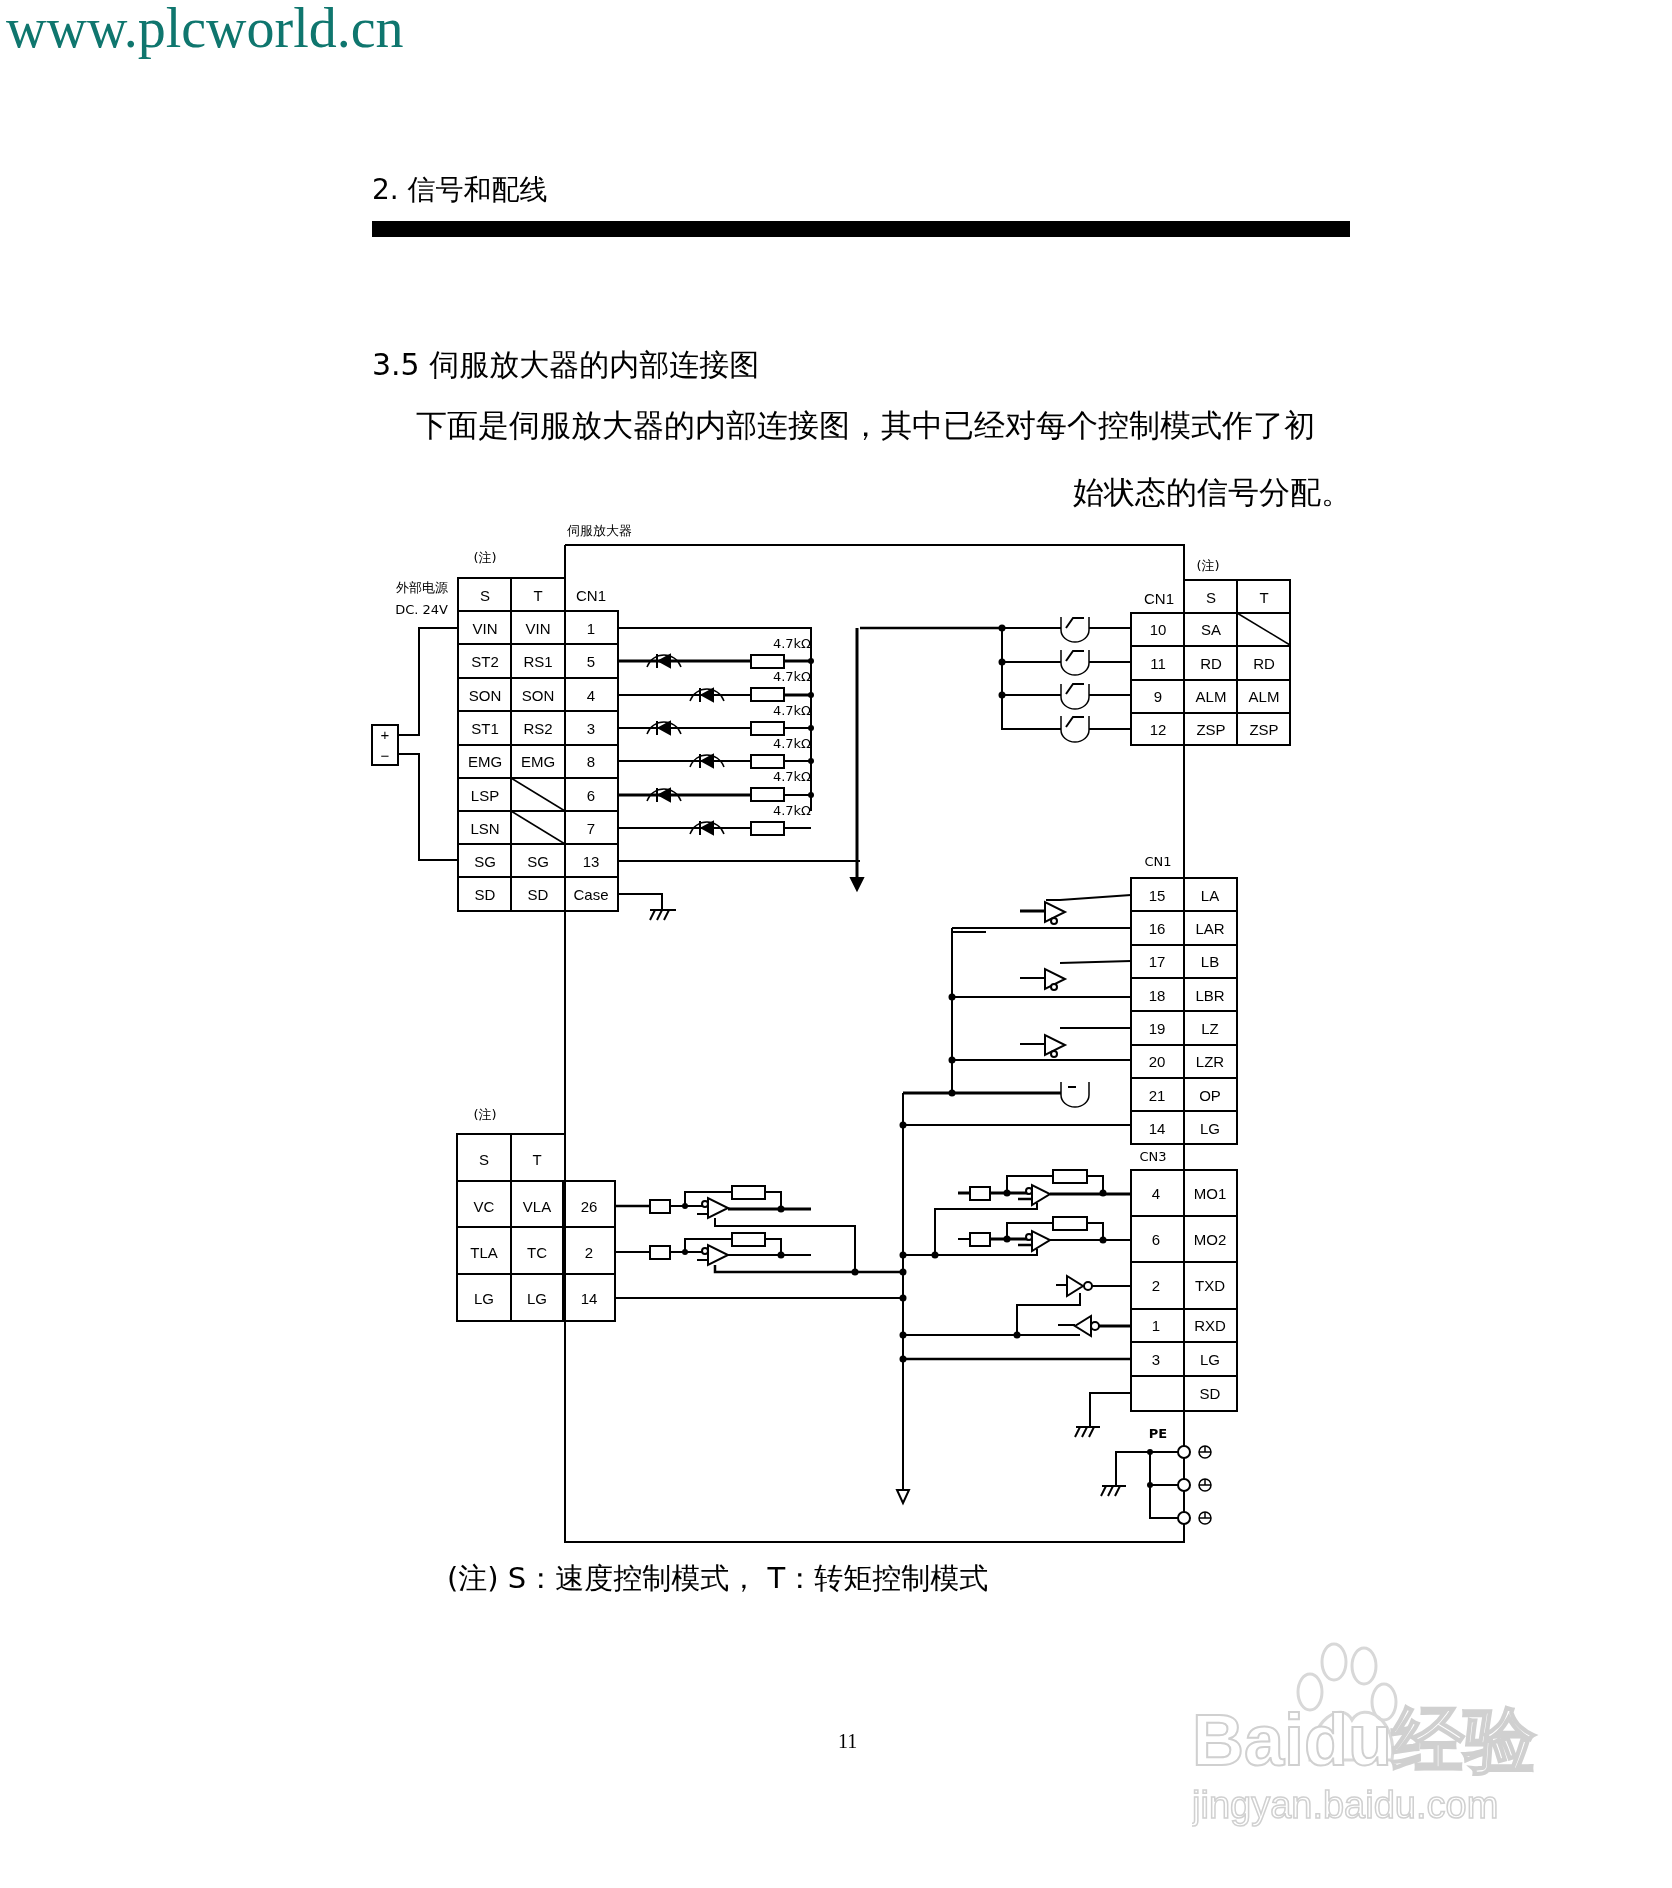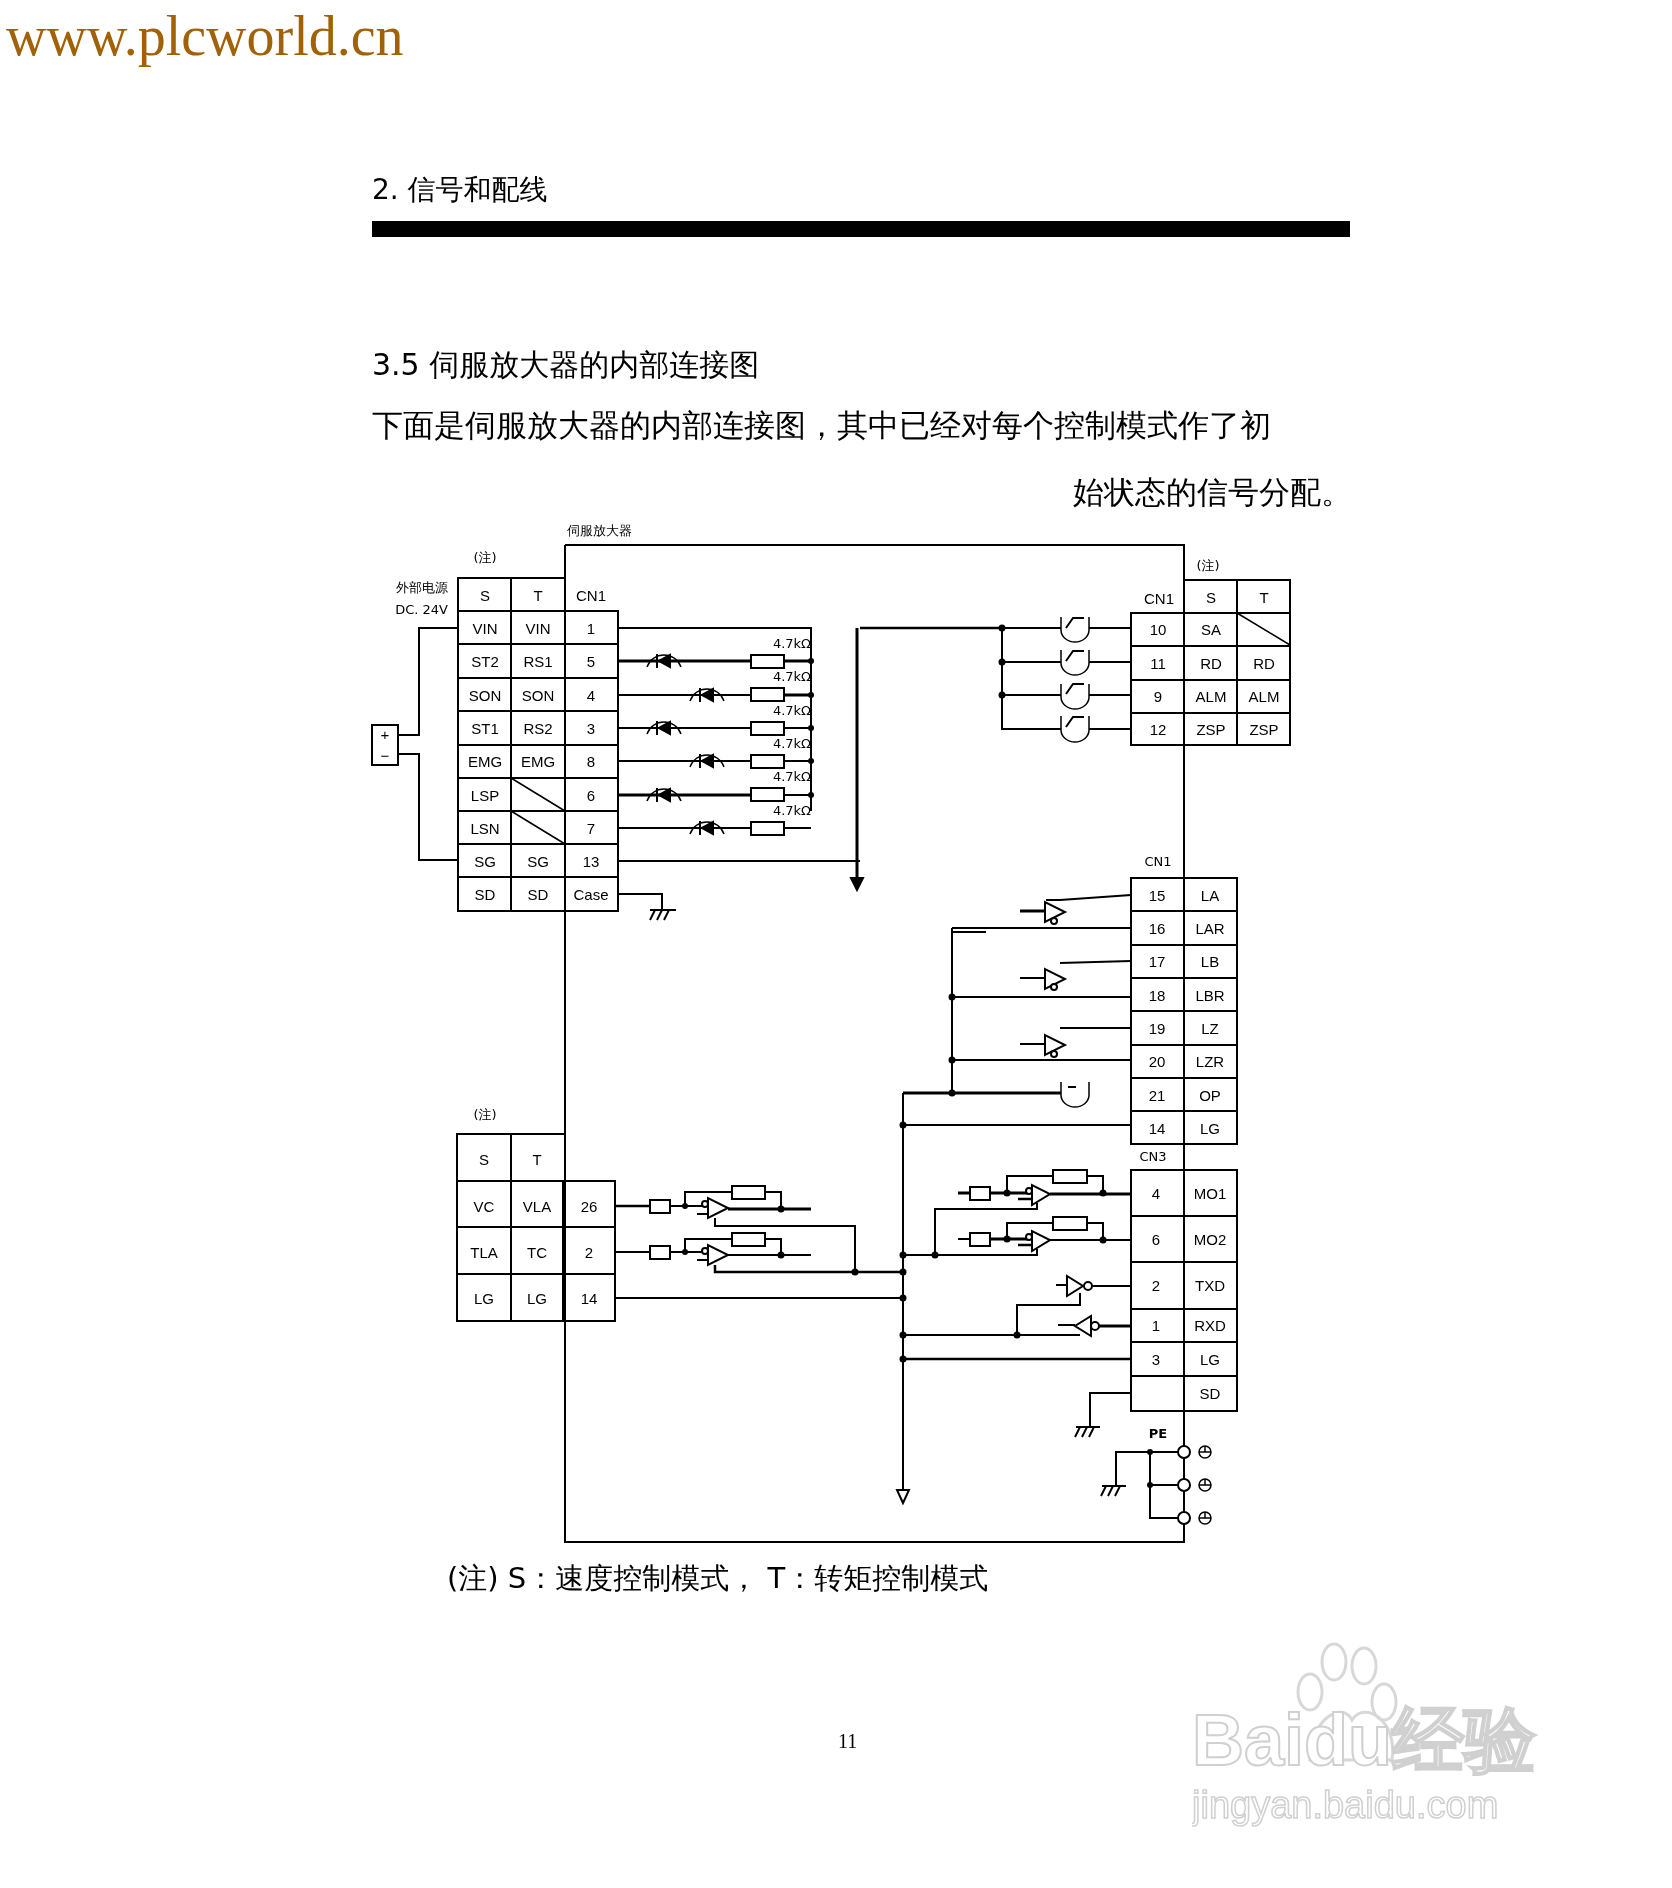--- a/index.html
+++ b/index.html
@@ -1,23 +1,23 @@
 <!DOCTYPE html>
 <html><head>
 <meta charset="utf-8">
 <style>
   html, body { margin:0; padding:0; background:#ffffff; }
   body { width:1672px; height:1888px; position:relative; overflow:hidden; font-family:"DejaVu Sans","Liberation Sans",sans-serif; color:#000; }
   .abs { position:absolute; }
-  #watermark-site { left:6px; top:8px; font-family:"Liberation Serif","DejaVu Serif",serif; font-size:56px; color:#a16207; letter-spacing:0px; line-height:1; }
+  #watermark-site { left:6px; top:0; font-family:"Liberation Serif","DejaVu Serif",serif; font-size:56px; color:#0f766e; letter-spacing:0px; line-height:1; }
   #ch-title { left:372px; top:170px; font-size:28px; line-height:40px; }
   #ch-bar { left:372px; top:221px; width:978px; height:16px; background:#000; }
   #sec-title { left:372px; top:345px; font-size:30px; line-height:40px; }
   .para { left:372px; font-family:"DejaVu Serif","Liberation Serif",serif; font-size:31px; line-height:40px; width:980px; }
-  #para1 { top:405px; }
+  #para1 { top:405px;margin-left:44px; }
   #para2 { top:472px;text-align:right; }
   svg#diagram { position:absolute; left:0; top:0; }
   .t { font-family:"Liberation Sans","DejaVu Sans",sans-serif; font-size:15px; text-anchor:middle; dominant-baseline:central; }
   .ts { font-family:"DejaVu Sans",sans-serif; font-size:13px; }
   #note { left:447px; top:1563px; font-size:29px; line-height:30px; }
   #pageno { left:838px; top:1730px; font-family:"Liberation Serif",serif; font-size:20px; }
   #baidu { left:1192px; top:1640px; width:390px; height:190px; }
 </style>
 </head>
 <body>

